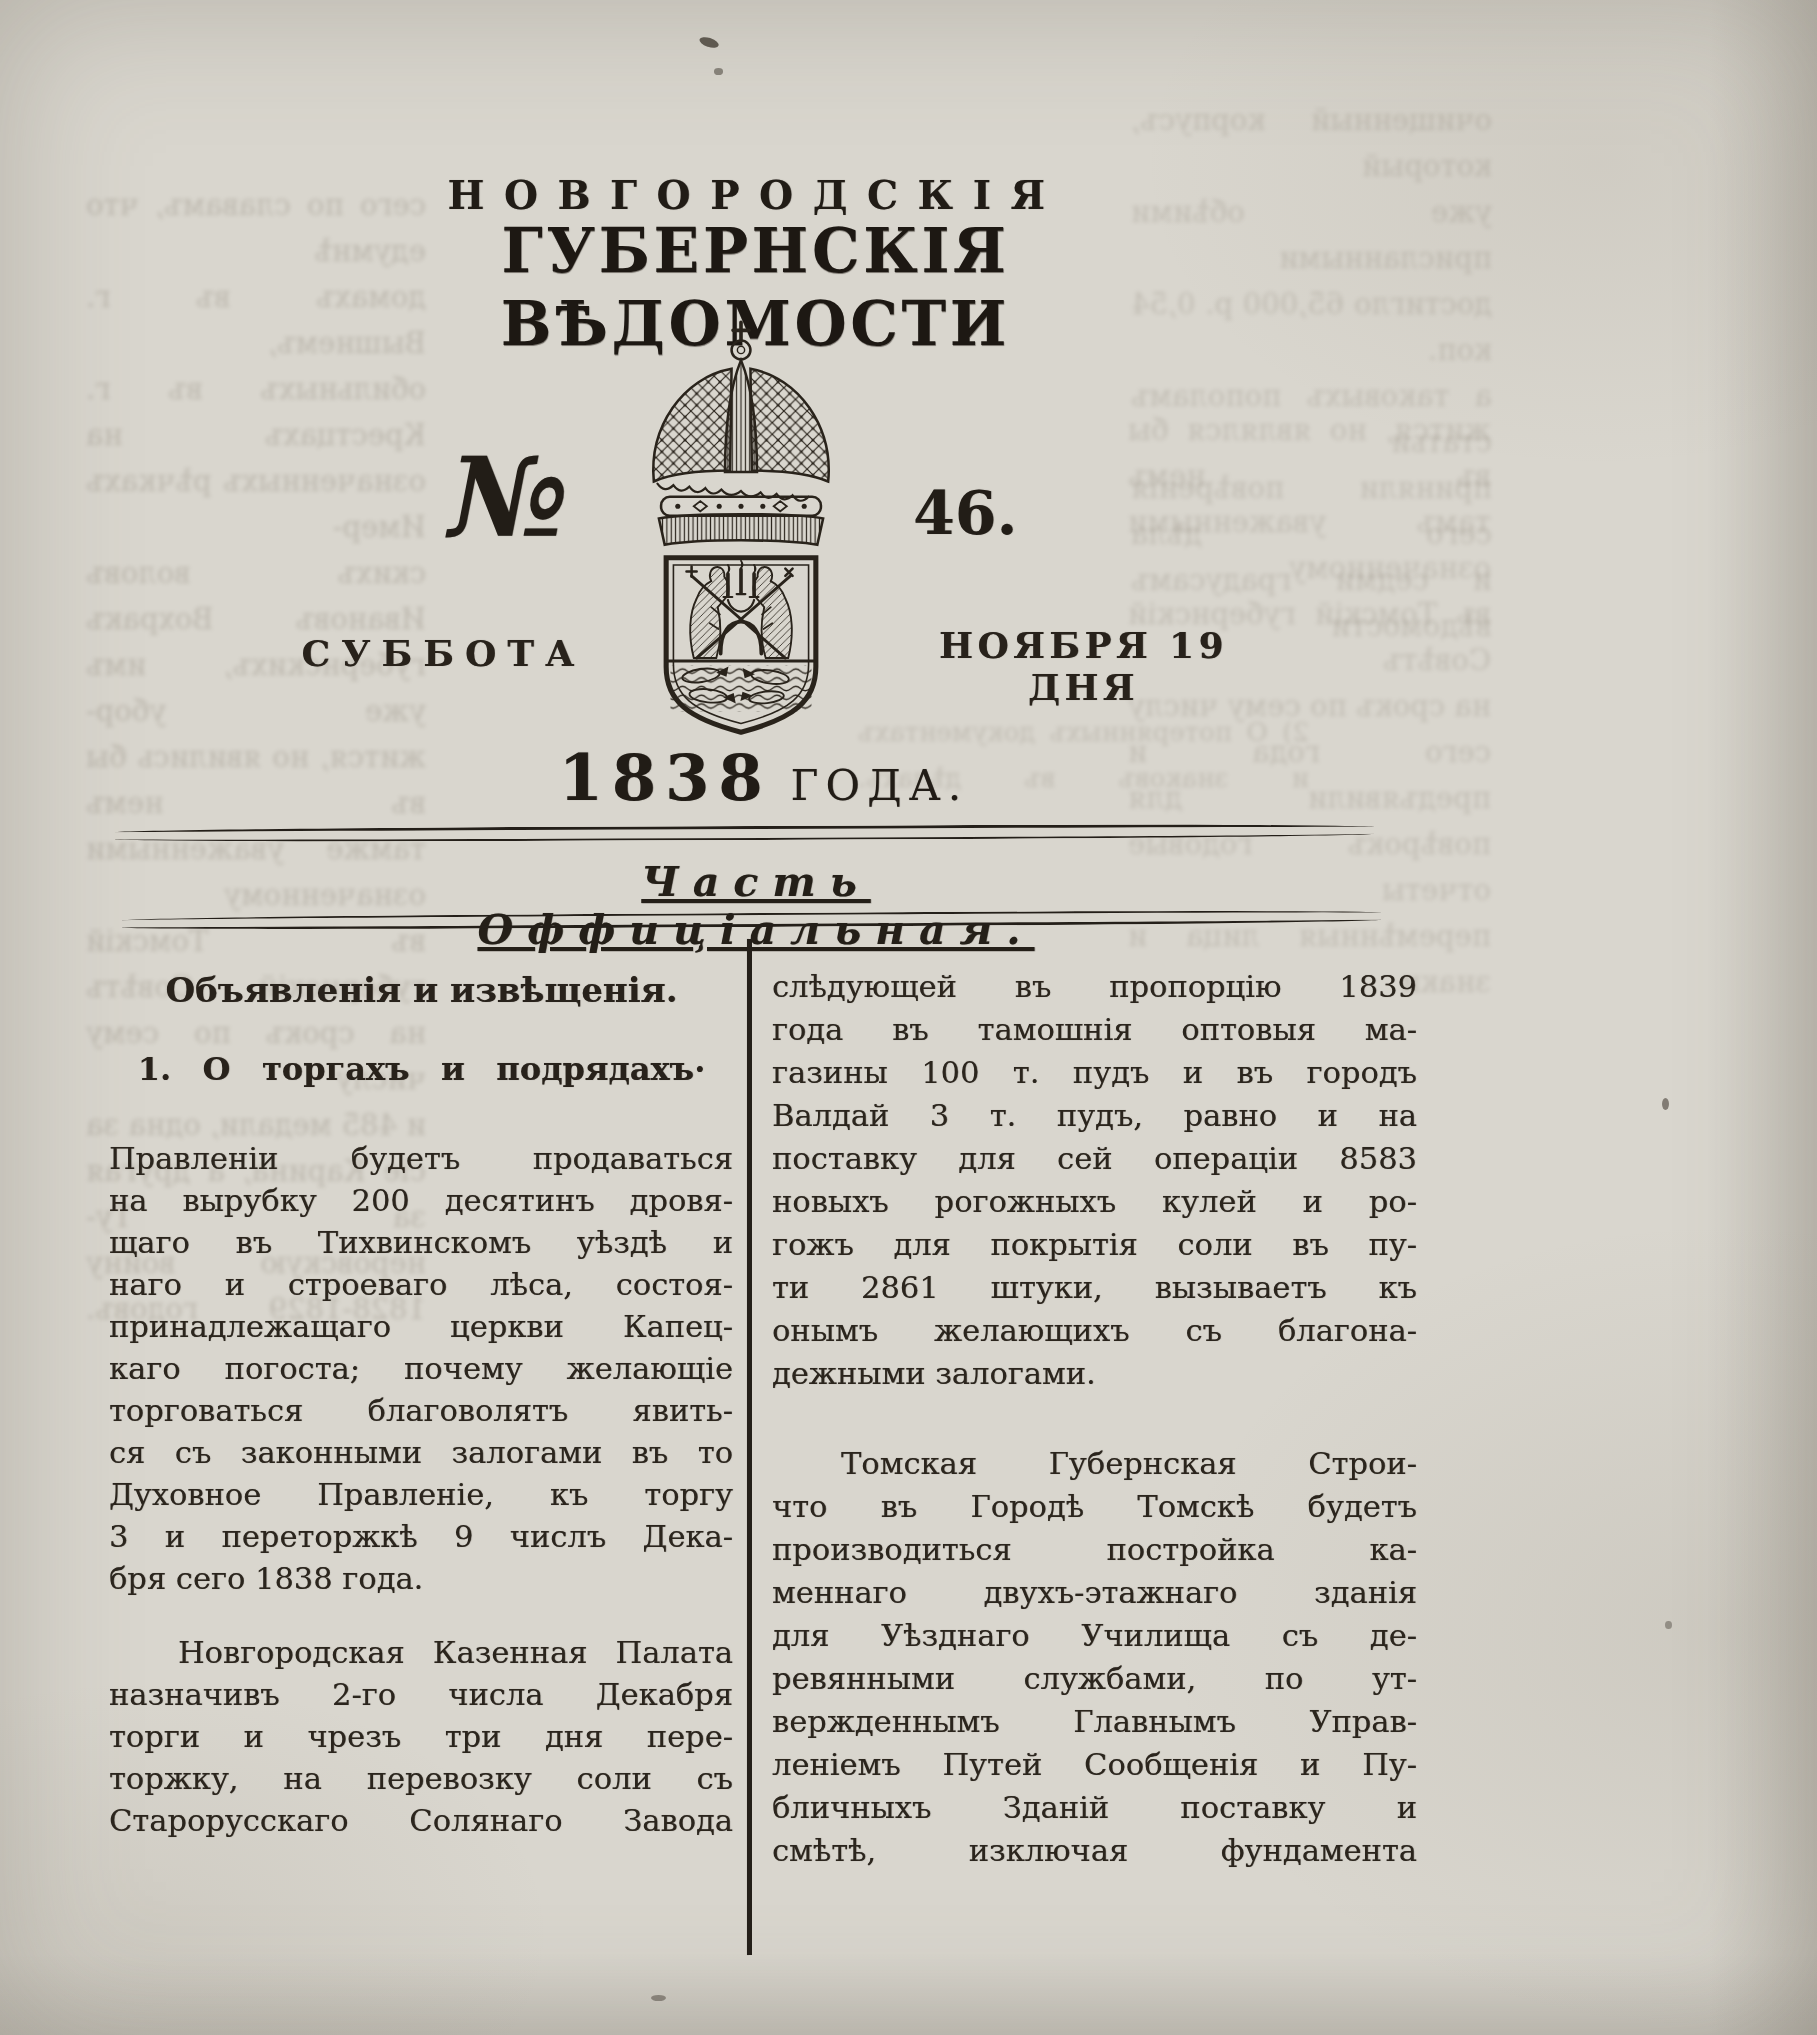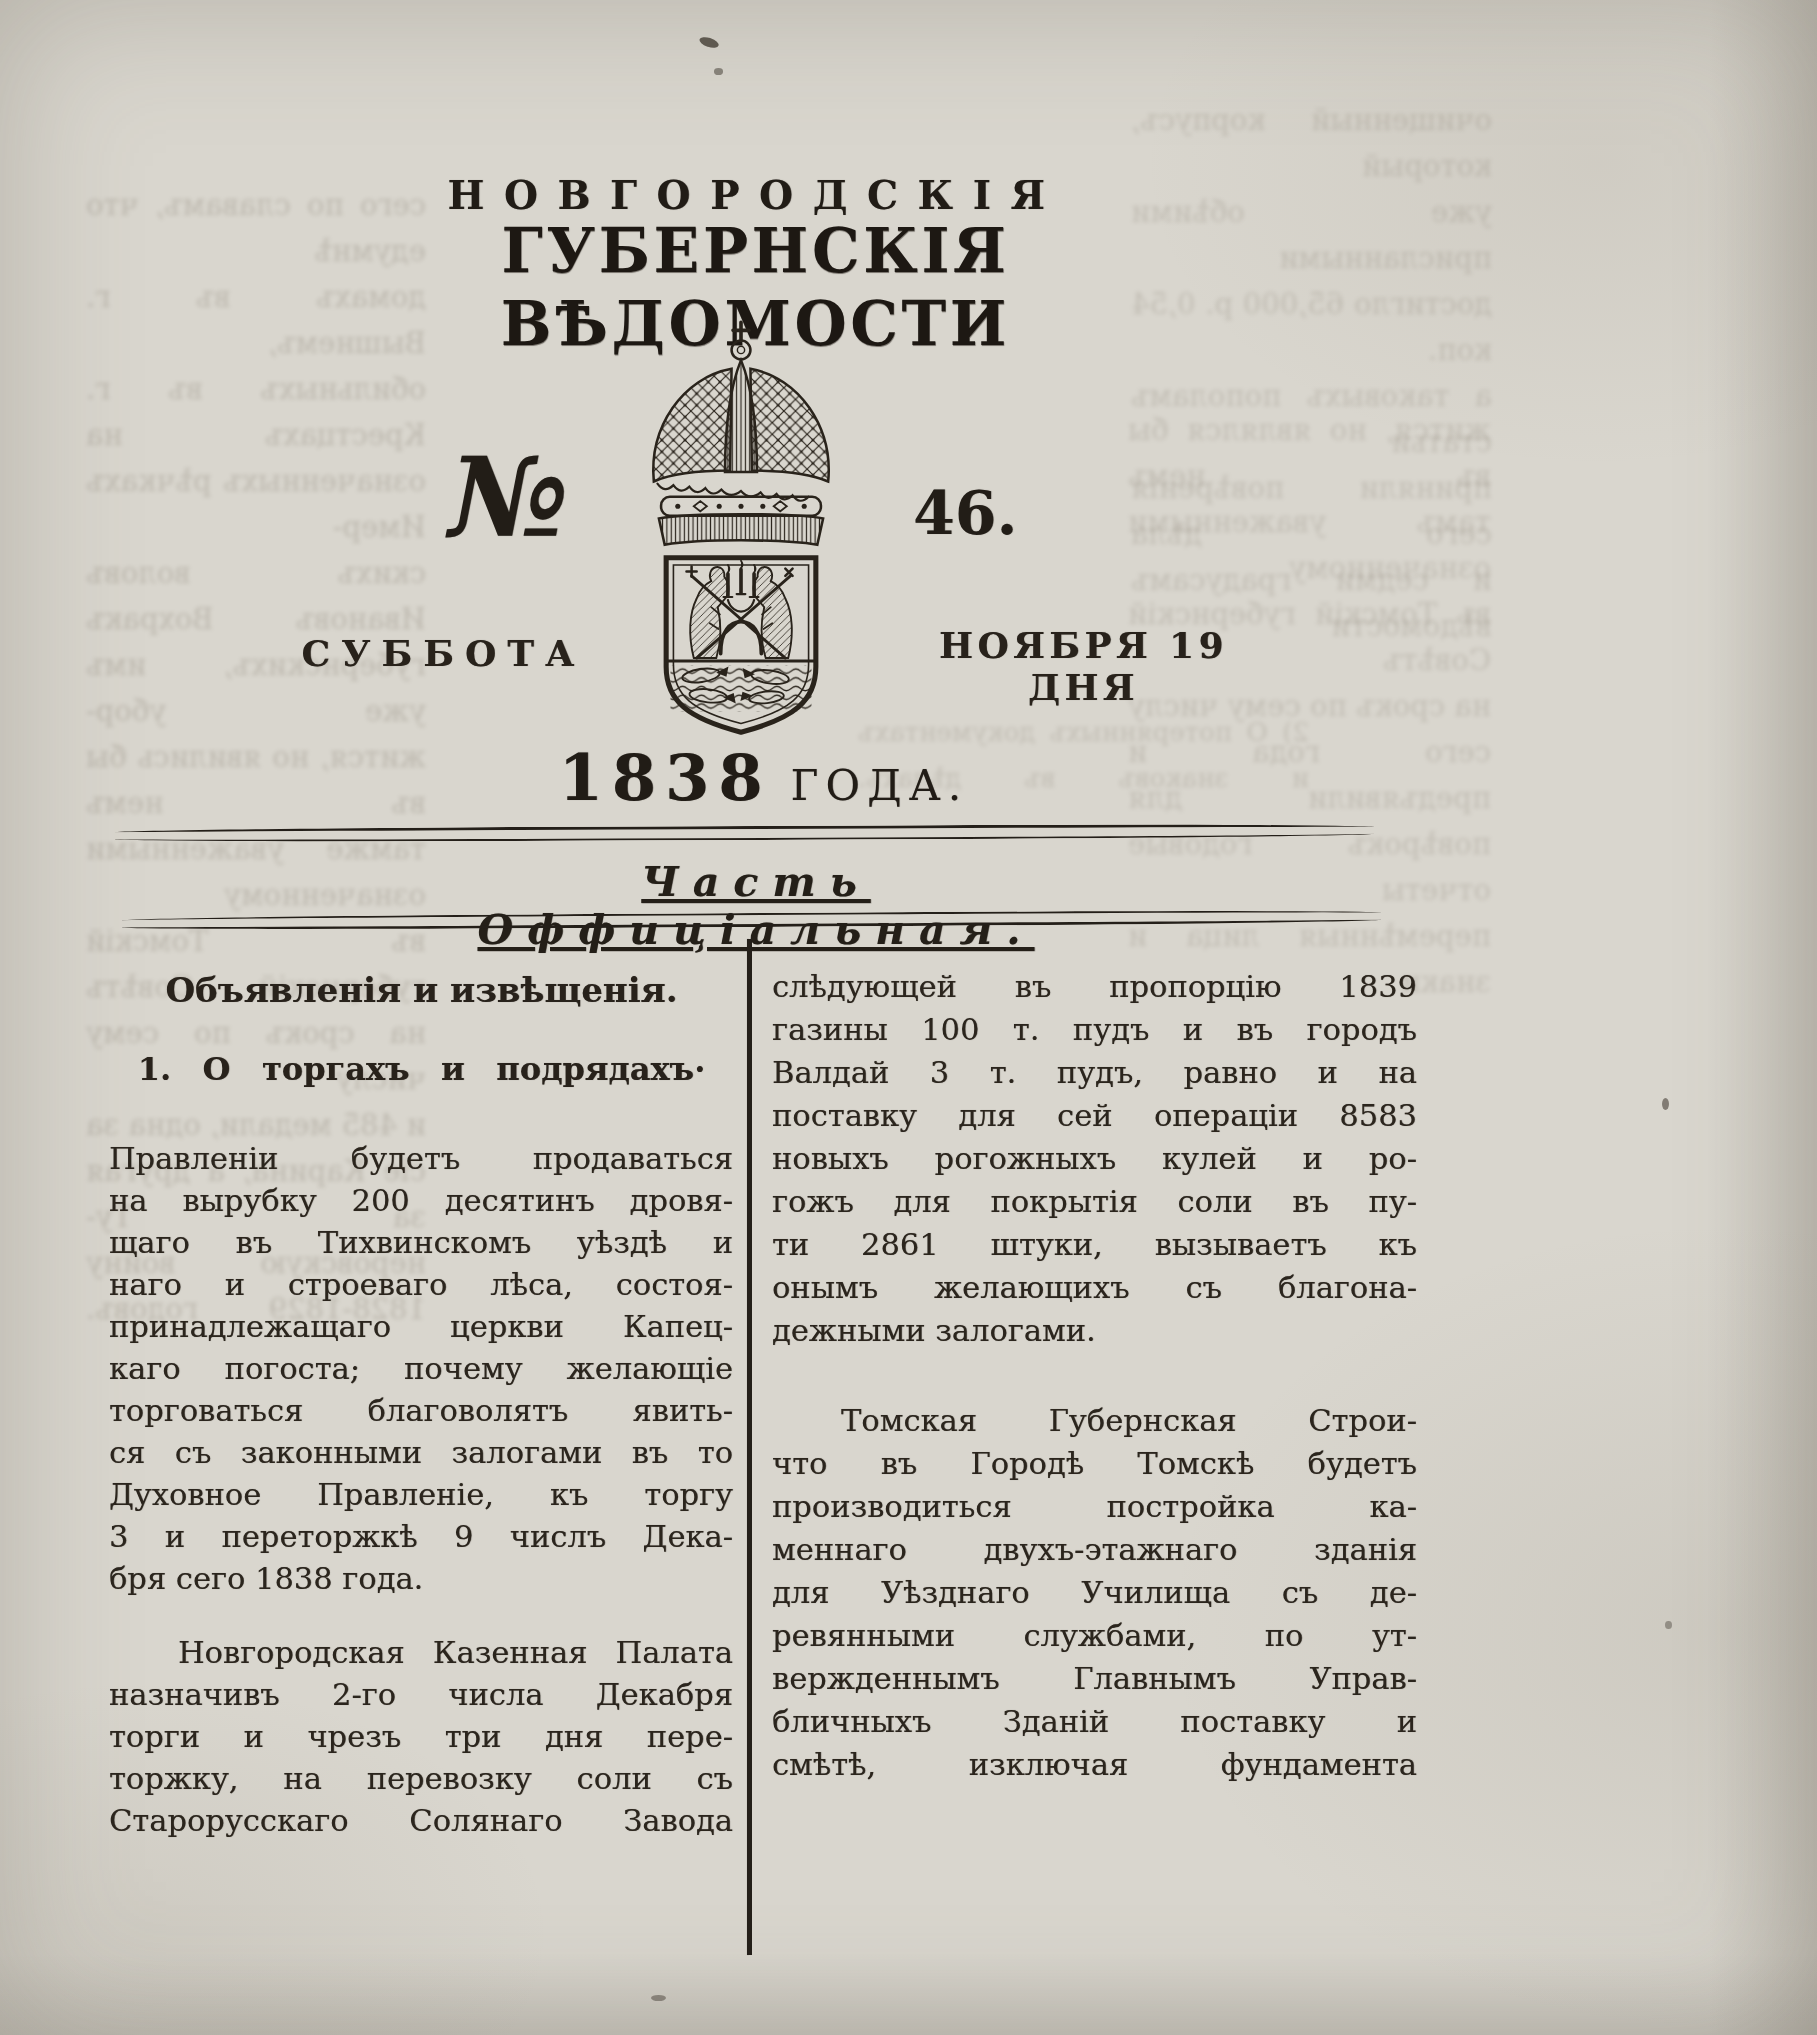--- a/index.html
+++ b/index.html
@@ -239,37 +239,39 @@
       <div class="line">назначивъ 2-го числа Декабря</div>
       <div class="line">торги и чрезъ три дня пере-</div>
       <div class="line">торжку, на перевозку соли съ</div>
       <div class="line">Старорусскаго Солянаго Завода</div>
     </div>
   </div>
 
 <div class="abs column right-body ink">
     <div class="para">
       <div class="line">слѣдующей въ пропорцію 1839</div>
+      <div class="line">года въ тамошнія оптовыя ма-</div>
       <div class="line">газины 100 т. пудъ и въ городъ</div>
       <div class="line">Валдай 3 т. пудъ, равно и на</div>
       <div class="line">поставку для сей операціи 8583</div>
       <div class="line">новыхъ рогожныхъ кулей и ро-</div>
       <div class="line">гожъ для покрытія соли въ пу-</div>
       <div class="line">ти 2861 штуки, вызываетъ къ</div>
       <div class="line">онымъ желающихъ съ благона-</div>
       <div class="line shortlast">дежными залогами.</div>
     </div>
     <div class="para">
       <div class="line indent">Томская Губернская Строи-</div>
       <div class="line">что въ Городѣ Томскѣ будетъ</div>
       <div class="line">производиться постройка ка-</div>
       <div class="line">меннаго двухъ-этажнаго зданія</div>
       <div class="line">для Уѣзднаго Училища съ де-</div>
       <div class="line">ревянными службами, по ут-</div>
       <div class="line">вержденнымъ Главнымъ Управ-</div>
+      <div class="line">леніемъ Путей Сообщенія и Пу-</div>
       <div class="line">бличныхъ Зданій поставку и</div>
       <div class="line">смѣтѣ, изключая фундамента</div>
     </div>
   </div>
 
 <div class="speck speck1"></div>
 <div class="speck speck2"></div>
 <div class="speck speck3"></div>
 <div class="speck speck4"></div>
 <div class="speck speck5"></div>

